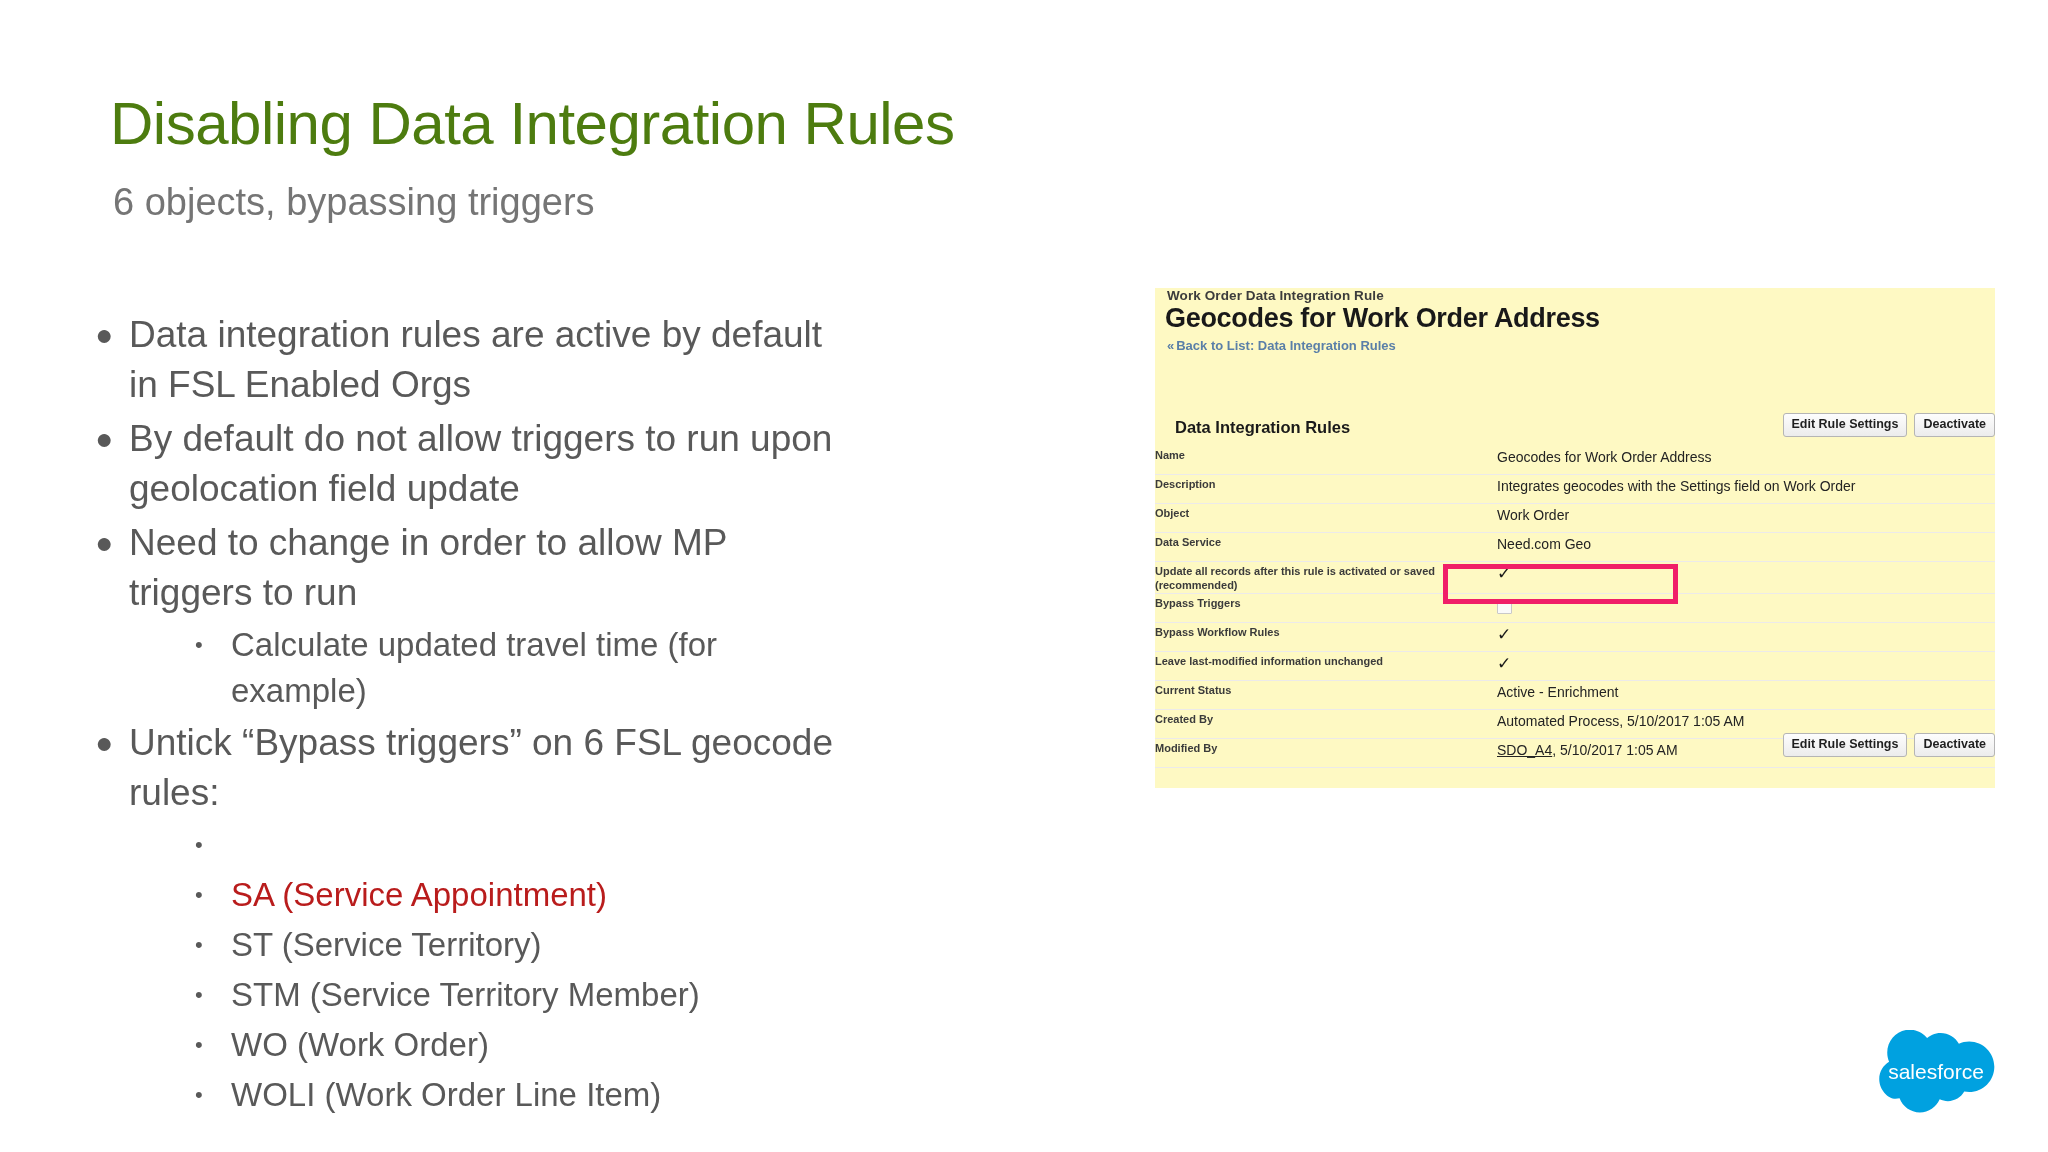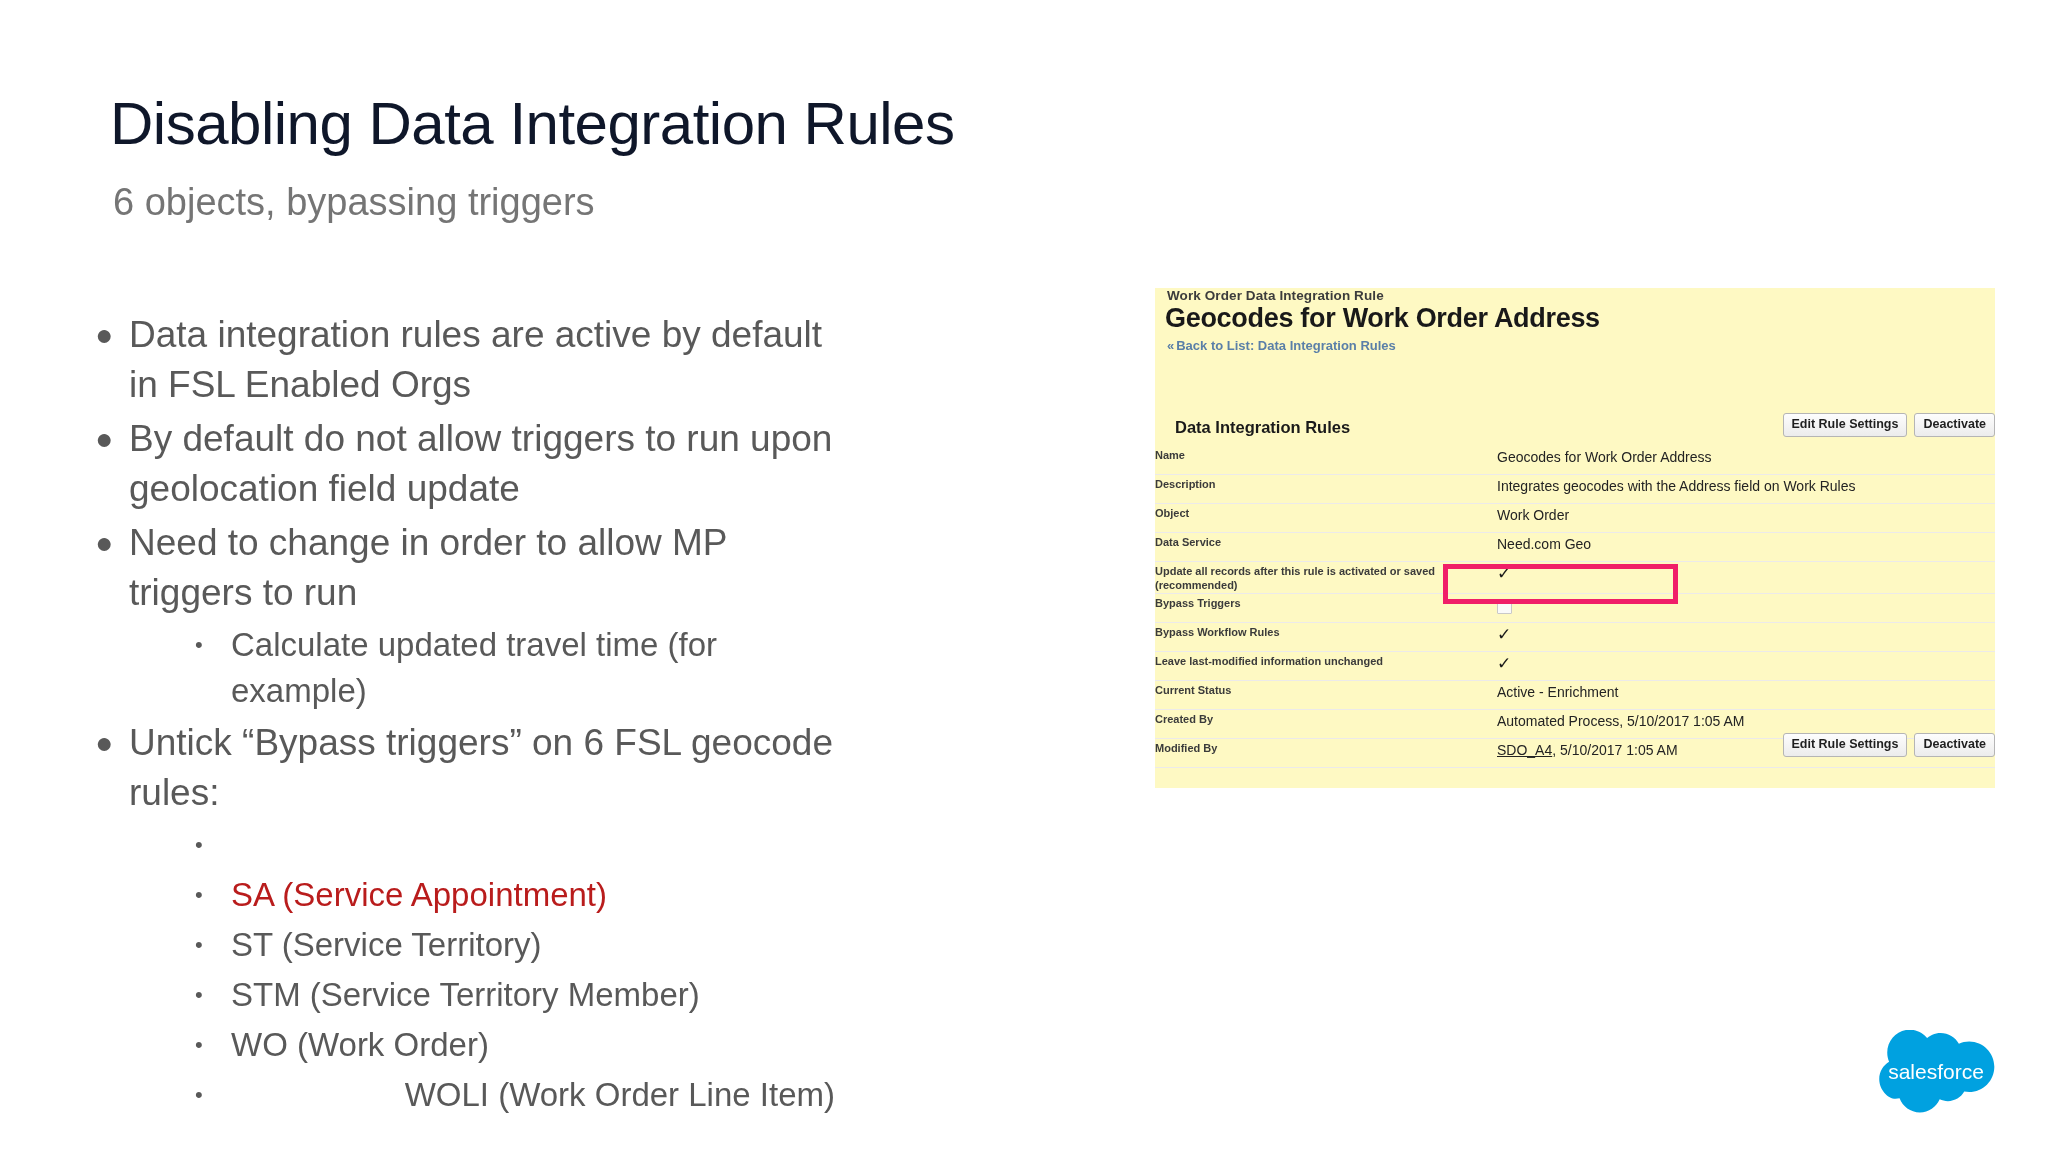--- a/index.html
+++ b/index.html
@@ -224,21 +224,21 @@
     position: absolute;
     right: 52px;
     bottom: 38px;
     width: 120px;
     height: 84px;
   }
 </style>
 </head>
 <body>
 
-<div class="slide-title" style="color: #0f172a;">Disabling Data Integration Rules</div>
+<div class="slide-title" style="color: #4d7c0f;">Disabling Data Integration Rules</div>
 
 <div class="slide-subtitle" style="color: rgb(117, 117, 117);">6 objects, bypassing triggers</div>
 
 <div class="body-list" id="body-list">
     <div class="bullet-row level1">
       <span class="bullet-mark" style="color: rgb(89, 89, 89);">●</span>
       <span class="bullet-text" style="color: rgb(89, 89, 89);">Data integration rules are active by default in FSL Enabled Orgs</span>
     </div>
     <div class="bullet-row level1">
       <span class="bullet-mark" style="color: rgb(89, 89, 89);">●</span>
@@ -270,21 +270,21 @@
     <div class="bullet-row level2">
       <span class="bullet-mark" style="color: rgb(89, 89, 89);">•</span>
       <span class="bullet-text" style="color: rgb(89, 89, 89);">STM (Service Territory Member)</span>
     </div>
     <div class="bullet-row level2">
       <span class="bullet-mark" style="color: rgb(89, 89, 89);">•</span>
       <span class="bullet-text" style="color: rgb(89, 89, 89);">WO (Work Order)</span>
     </div>
     <div class="bullet-row level2">
       <span class="bullet-mark" style="color: rgb(89, 89, 89);">•</span>
-      <span class="bullet-text" style="color: rgb(89, 89, 89); text-align: right;">WOLI (Work Order Line Item)</span>
+      <span class="bullet-text" style="color: rgb(89, 89, 89);">WOLI (Work Order Line Item)</span>
     </div>
   </div>
 
 <div class="screenshot">
 
   <div class="ss-eyebrow">Work Order Data Integration Rule</div>
 
   <div class="ss-heading">Geocodes for Work Order Address</div>
 
   <div class="ss-backlink">
@@ -298,21 +298,21 @@
     <div class="ss-btn">Deactivate</div>
   </div>
 
   <div class="ss-table" id="ss-table">
       <div class="ss-row">
         <div class="ss-label">Name</div>
         <div class="ss-value">Geocodes for Work Order Address</div>
       </div>
       <div class="ss-row">
         <div class="ss-label">Description</div>
-        <div class="ss-value">Integrates geocodes with the Address field on Work Rules</div>
+        <div class="ss-value">Integrates geocodes with the Settings field on Work Order</div>
       </div>
       <div class="ss-row">
         <div class="ss-label">Object</div>
         <div class="ss-value">Work Order</div>
       </div>
       <div class="ss-row">
         <div class="ss-label">Data Service</div>
         <div class="ss-value">Need.com Geo</div>
       </div>
       <div class="ss-row">

